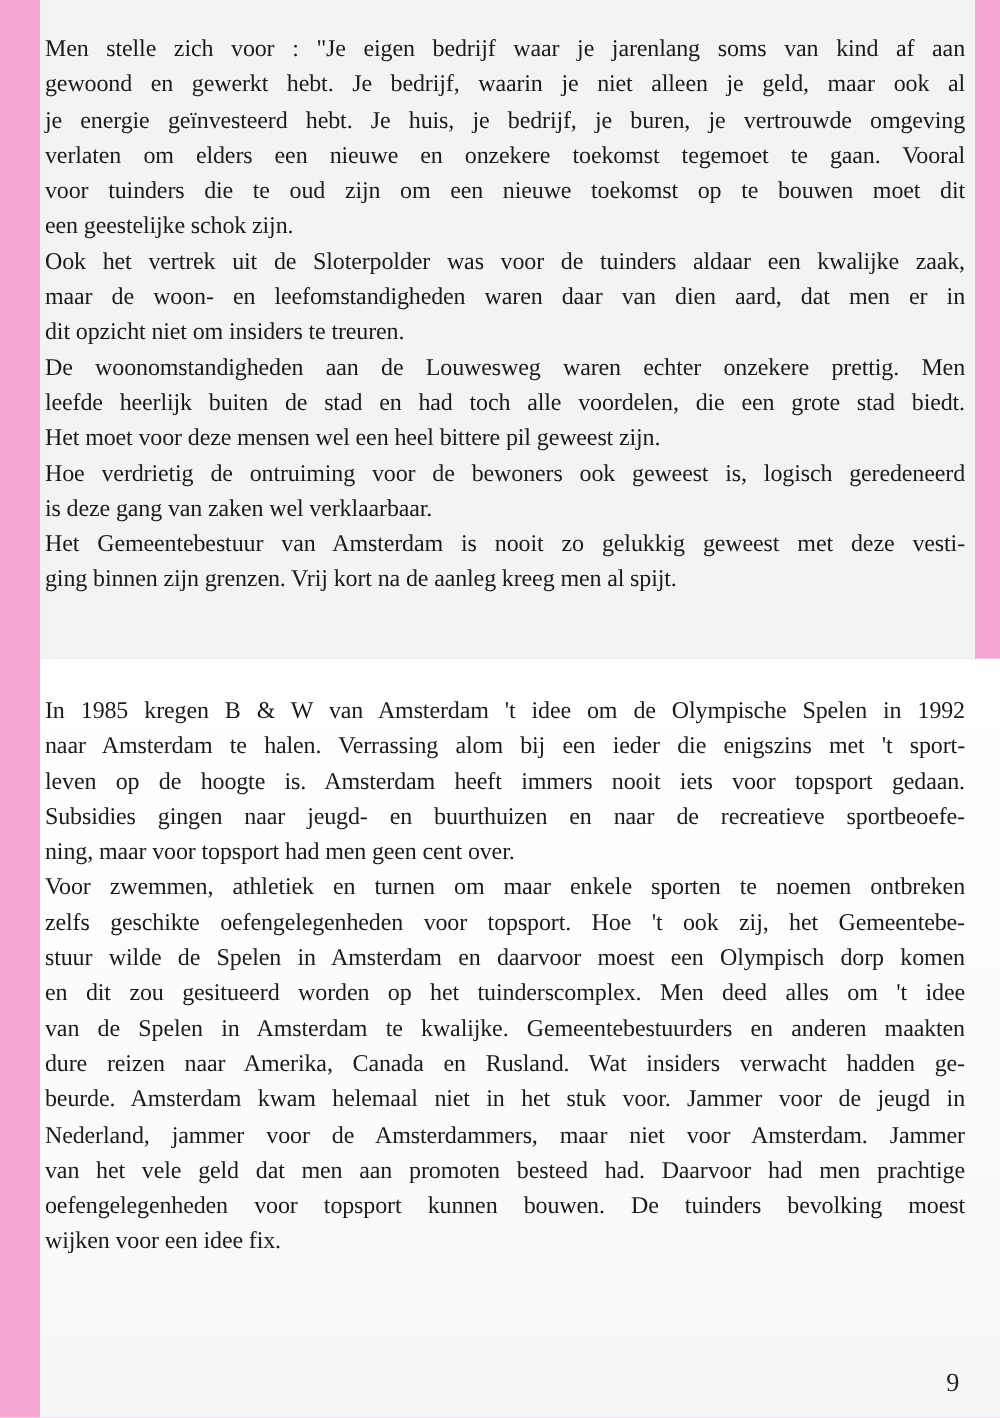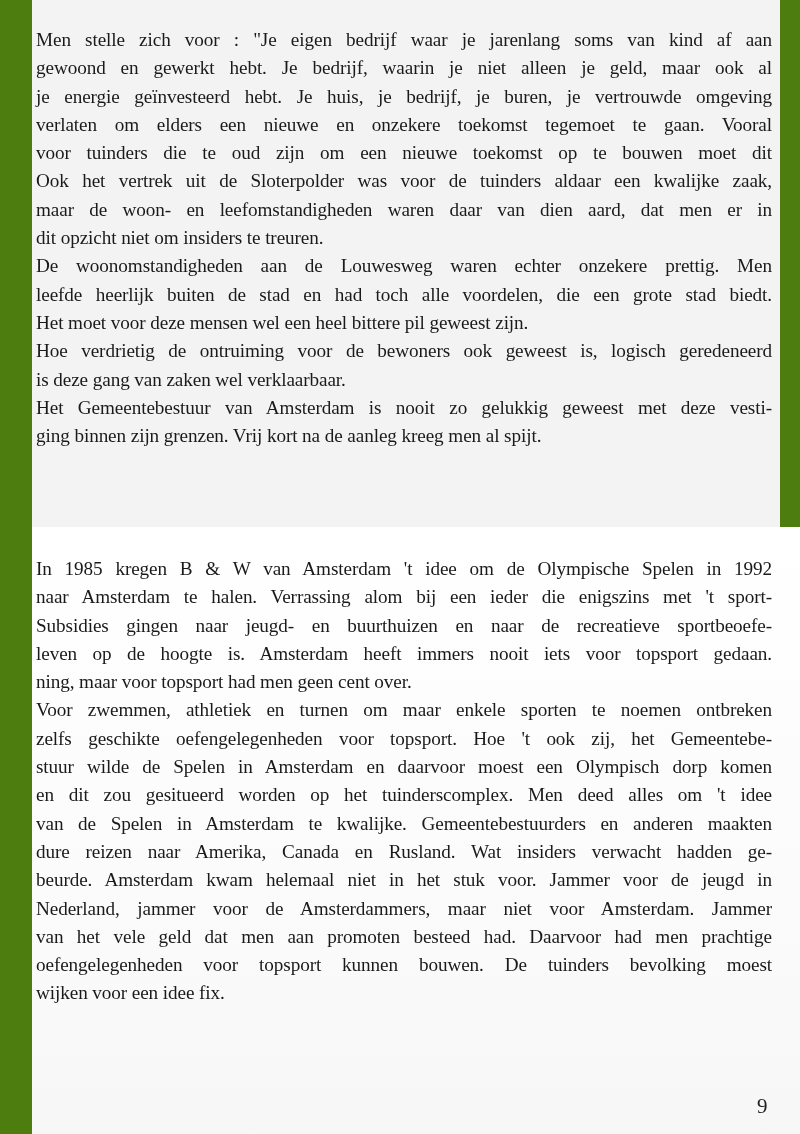--- a/index.html
+++ b/index.html
@@ -13,21 +13,21 @@
       position: relative;
       overflow: hidden;
       font-family: "Liberation Serif", "DejaVu Serif", serif;
       color: #1a1a1a;
     }
     .page {
       position: absolute;
       left: 0; top: 0;
       width: 800px;
       height: 1134px;
-      background: #4d7c0f;
+      background: #f9a8d4;
     }
     .shaded-block {
       position: absolute;
       left: 32px;
       top: 0;
       width: 748px;
       height: 527px;
       background: #f3f3f3;
     }
     .lower-block {
@@ -74,36 +74,37 @@
 <div class="page">
   <div class="shaded-block"></div>
   <div class="lower-block"></div>
 
   <div class="text-col" id="section-top">
       <span class="line">Men stelle zich voor : "Je eigen bedrijf waar je jarenlang soms van kind af aan</span>
       <span class="line">gewoond en gewerkt hebt. Je bedrijf, waarin je niet alleen je geld, maar ook al</span>
       <span class="line">je energie geïnvesteerd hebt. Je huis, je bedrijf, je buren, je vertrouwde omgeving</span>
       <span class="line">verlaten om elders een nieuwe en onzekere toekomst tegemoet te gaan. Vooral</span>
       <span class="line">voor tuinders die te oud zijn om een nieuwe toekomst op te bouwen moet dit</span>
+      <span class="line last">een geestelijke schok zijn.</span>
       <span class="line">Ook het vertrek uit de Sloterpolder was voor de tuinders aldaar een kwalijke zaak,</span>
       <span class="line">maar de woon- en leefomstandigheden waren daar van dien aard, dat men er in</span>
       <span class="line last">dit opzicht niet om insiders te treuren.</span>
       <span class="line">De woonomstandigheden aan de Louwesweg waren echter onzekere prettig. Men</span>
       <span class="line">leefde heerlijk buiten de stad en had toch alle voordelen, die een grote stad biedt.</span>
       <span class="line last">Het moet voor deze mensen wel een heel bittere pil geweest zijn.</span>
       <span class="line">Hoe verdrietig de ontruiming voor de bewoners ook geweest is, logisch geredeneerd</span>
       <span class="line last">is deze gang van zaken wel verklaarbaar.</span>
       <span class="line">Het Gemeentebestuur van Amsterdam is nooit zo gelukkig geweest met deze vesti-</span>
       <span class="line last">ging binnen zijn grenzen. Vrij kort na de aanleg kreeg men al spijt.</span>
     </div>
   <div class="text-col" id="section-bottom">
       <span class="line">In 1985 kregen B &amp; W van Amsterdam 't idee om de Olympische Spelen in 1992</span>
       <span class="line">naar Amsterdam te halen. Verrassing alom bij een ieder die enigszins met 't sport-</span>
+      <span class="line">leven op de hoogte is. Amsterdam heeft immers nooit iets voor topsport gedaan.</span>
       <span class="line">Subsidies gingen naar jeugd- en buurthuizen en naar de recreatieve sportbeoefe-</span>
-      <span class="line">leven op de hoogte is. Amsterdam heeft immers nooit iets voor topsport gedaan.</span>
       <span class="line last">ning, maar voor topsport had men geen cent over.</span>
       <span class="line">Voor zwemmen, athletiek en turnen om maar enkele sporten te noemen ontbreken</span>
       <span class="line">zelfs geschikte oefengelegenheden voor topsport. Hoe 't ook zij, het Gemeentebe-</span>
       <span class="line">stuur wilde de Spelen in Amsterdam en daarvoor moest een Olympisch dorp komen</span>
       <span class="line">en dit zou gesitueerd worden op het tuinderscomplex. Men deed alles om 't idee</span>
       <span class="line">van de Spelen in Amsterdam te kwalijke. Gemeentebestuurders en anderen maakten</span>
       <span class="line">dure reizen naar Amerika, Canada en Rusland. Wat insiders verwacht hadden ge-</span>
       <span class="line">beurde. Amsterdam kwam helemaal niet in het stuk voor. Jammer voor de jeugd in</span>
       <span class="line">Nederland, jammer voor de Amsterdammers, maar niet voor Amsterdam. Jammer</span>
       <span class="line">van het vele geld dat men aan promoten besteed had. Daarvoor had men prachtige</span>

